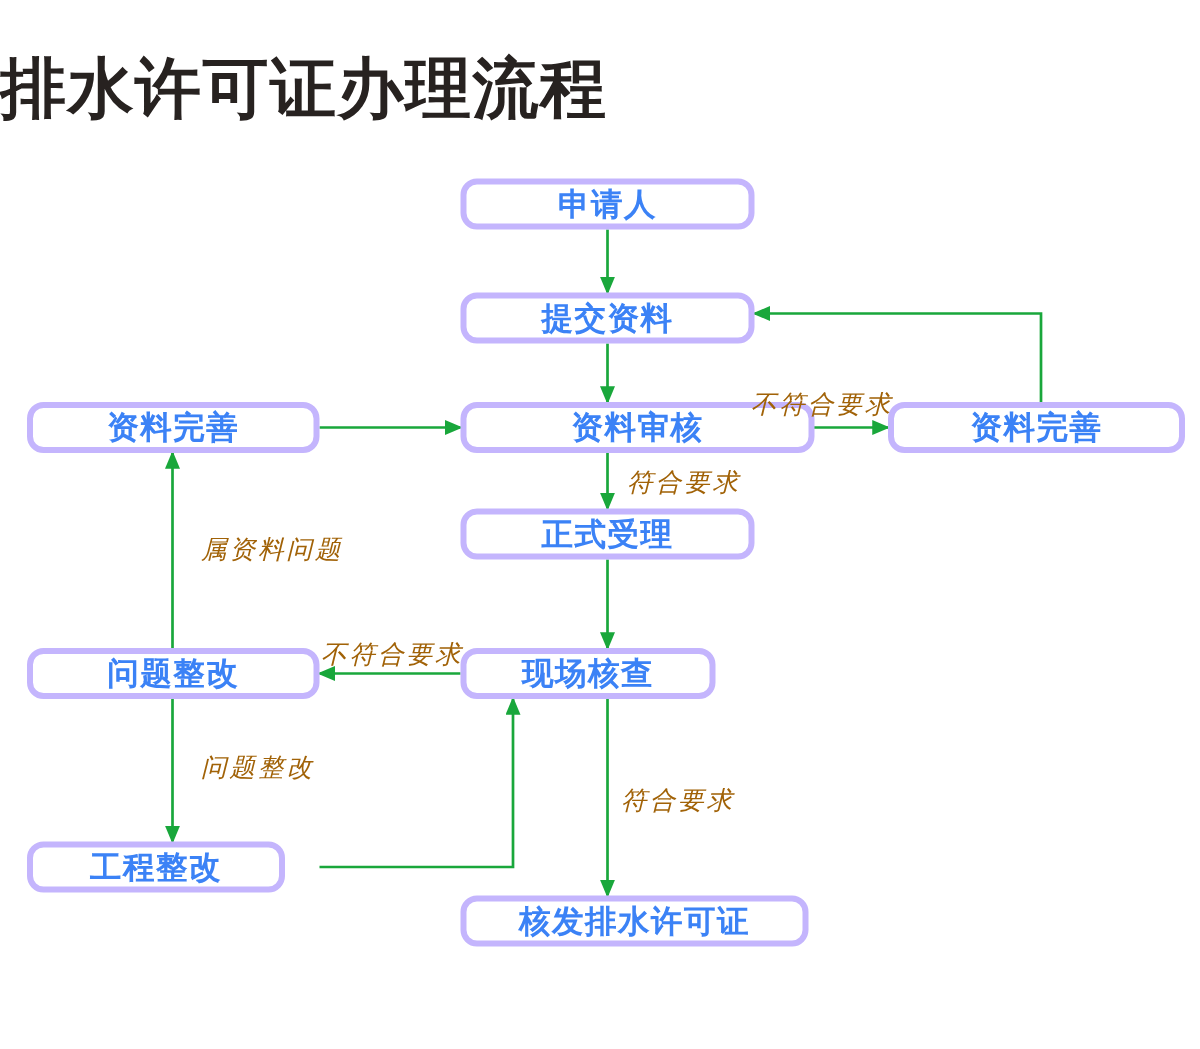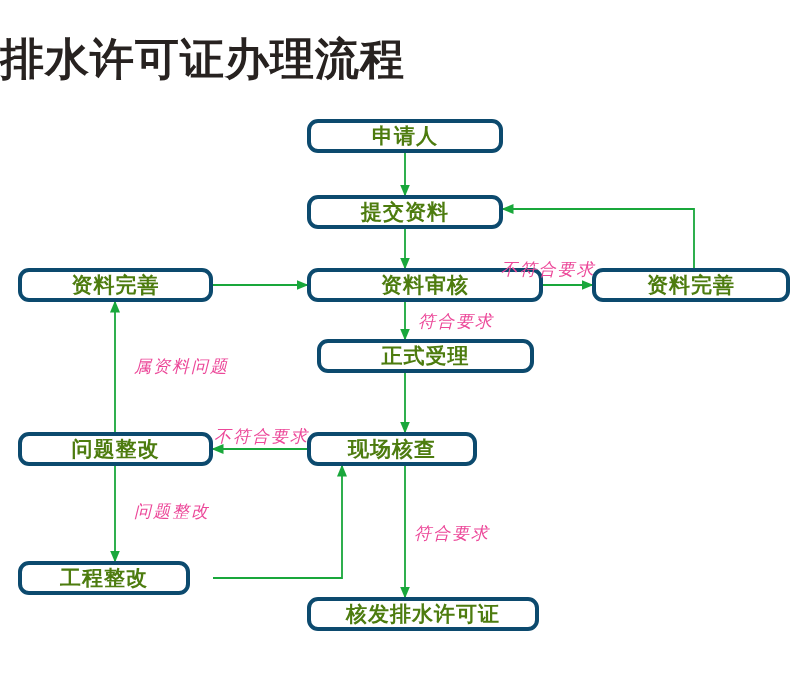--- a/index.html
+++ b/index.html
@@ -8,39 +8,39 @@
     font-family:"Liberation Sans","DejaVu Sans",sans-serif;
   }
   .title{
     position:absolute;top:14px;left:0;width:100%;text-align:left;
     font-size:44px;font-weight:bold;color:#272220;letter-spacing:1px;
     font-family:"Liberation Sans","DejaVu Sans",sans-serif;
     margin-top:16px;
   }
   .node{
     position:absolute;box-sizing:border-box;height:34px;
-    border:4px solid #0c4a6e;border-radius:11px;background:#ffffff;
-    color:#4d7c0f;font-weight:bold;font-size:21px;letter-spacing:1px;
+    border:4px solid #c4b5fd;border-radius:11px;background:#ffffff;
+    color:#3b82f6;font-weight:bold;font-size:21px;letter-spacing:1px;
     display:flex;align-items:center;justify-content:center;white-space:nowrap;font-family:Liberation Serif, serif;
   }
   .edge-label{
-    position:absolute;color:#ec4899;font-size:17px;letter-spacing:2px;
+    position:absolute;color:#a16207;font-size:17px;letter-spacing:2px;
     font-style:italic;font-family:"Liberation Serif","DejaVu Serif",serif;
     white-space:nowrap;text-align:center;
   }
   svg.arrows{position:absolute;left:0;top:0;pointer-events:none;}
   svg.arrows .edge{stroke:#19a73b;stroke-width:1.8;fill:none;}
   svg.arrows .head{fill:#19a73b;}
   
   #n-applicant        {left:307px;top:119px;width:196px;}
   #n-submit           {left:307px;top:195px;width:196px;}
   #n-improve-left     {left:18px; top:268px;width:195px;}
   #n-review           {left:307px;top:268px;width:236px;}
   #n-improve-right    {left:592px;top:268px;width:198px;}
-  #n-accept           {left:317px;top:339px;width:217px;}
+  #n-accept           {left:307px;top:339px;width:196px;}
   #n-rectify-issue    {left:18px; top:432px;width:195px;}
   #n-site-check       {left:307px;top:432px;width:170px;}
   #n-rectify-project  {left:18px; top:561px;width:172px;}
   #n-issue-permit     {left:307px;top:597px;width:232px;}
   
   #l-review-fail      {left:500px;top:258px;width:96px;}
   #l-review-pass      {left:410px;top:310px;width:92px;}
   #l-material-issue   {left:134px;top:355px;}
   #l-inspection-fail  {left:214px;top:425px;}
   #l-connection-issue {left:134px;top:500px;}

